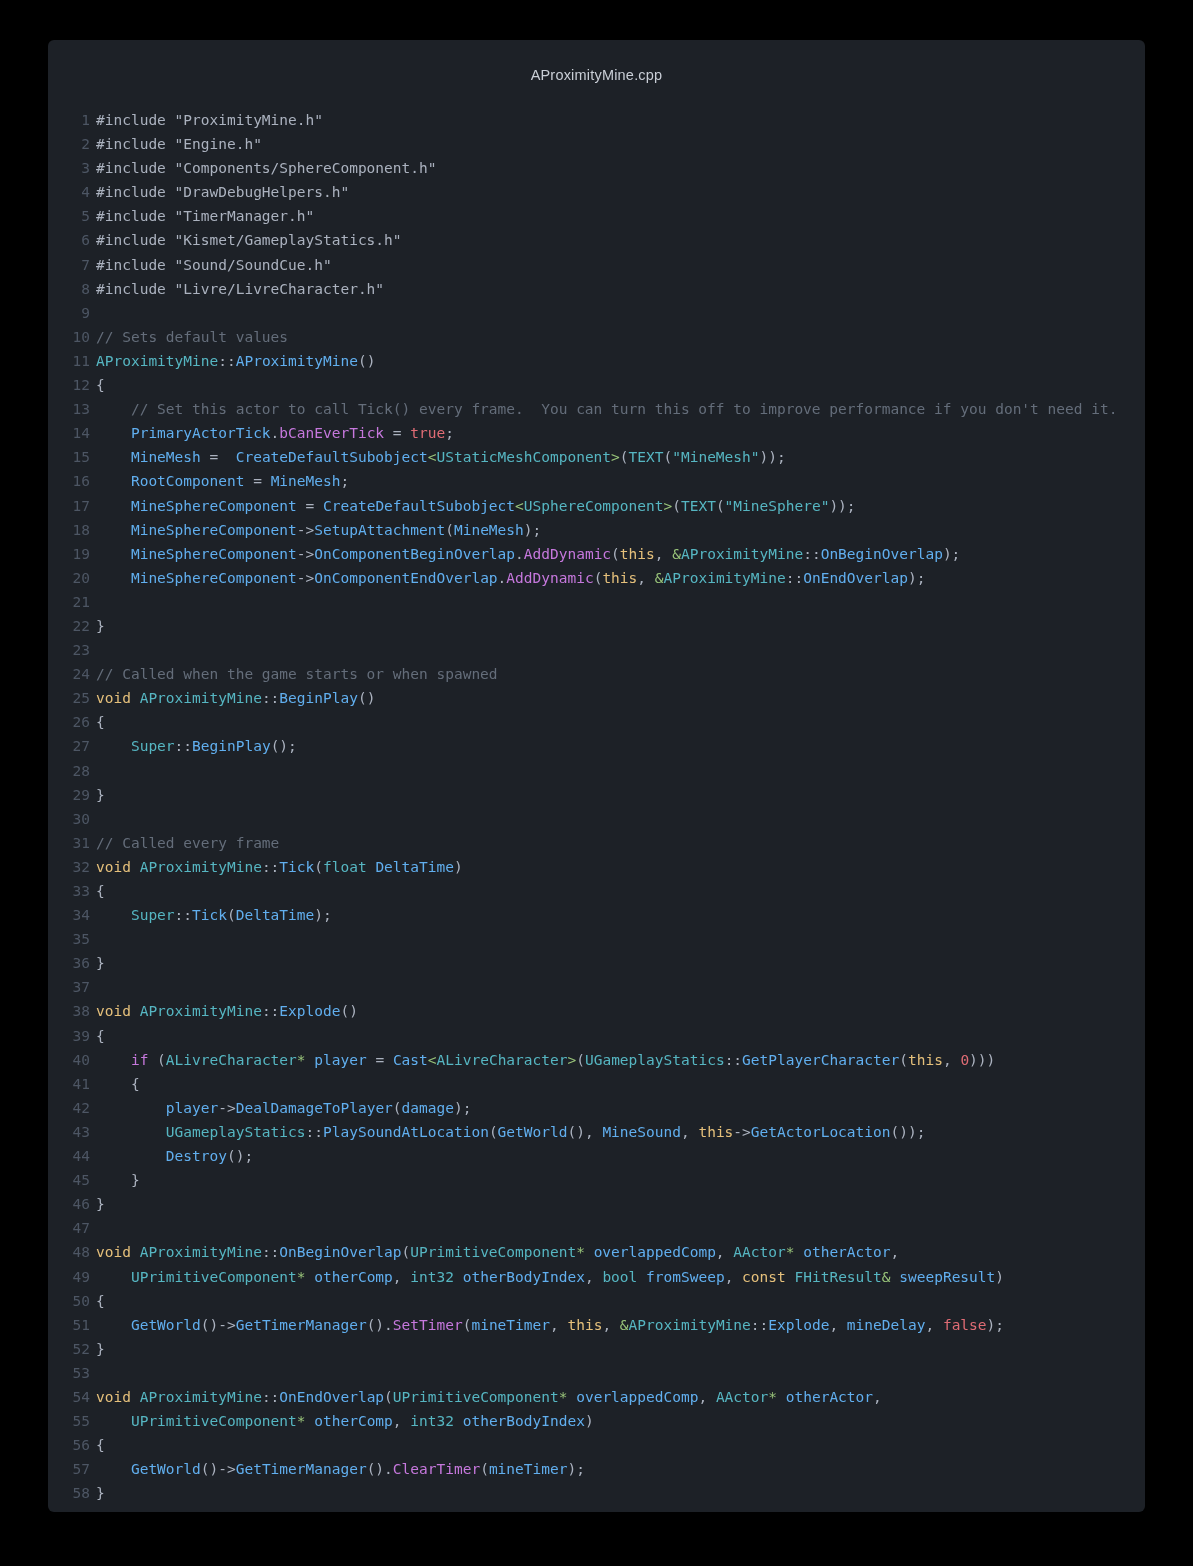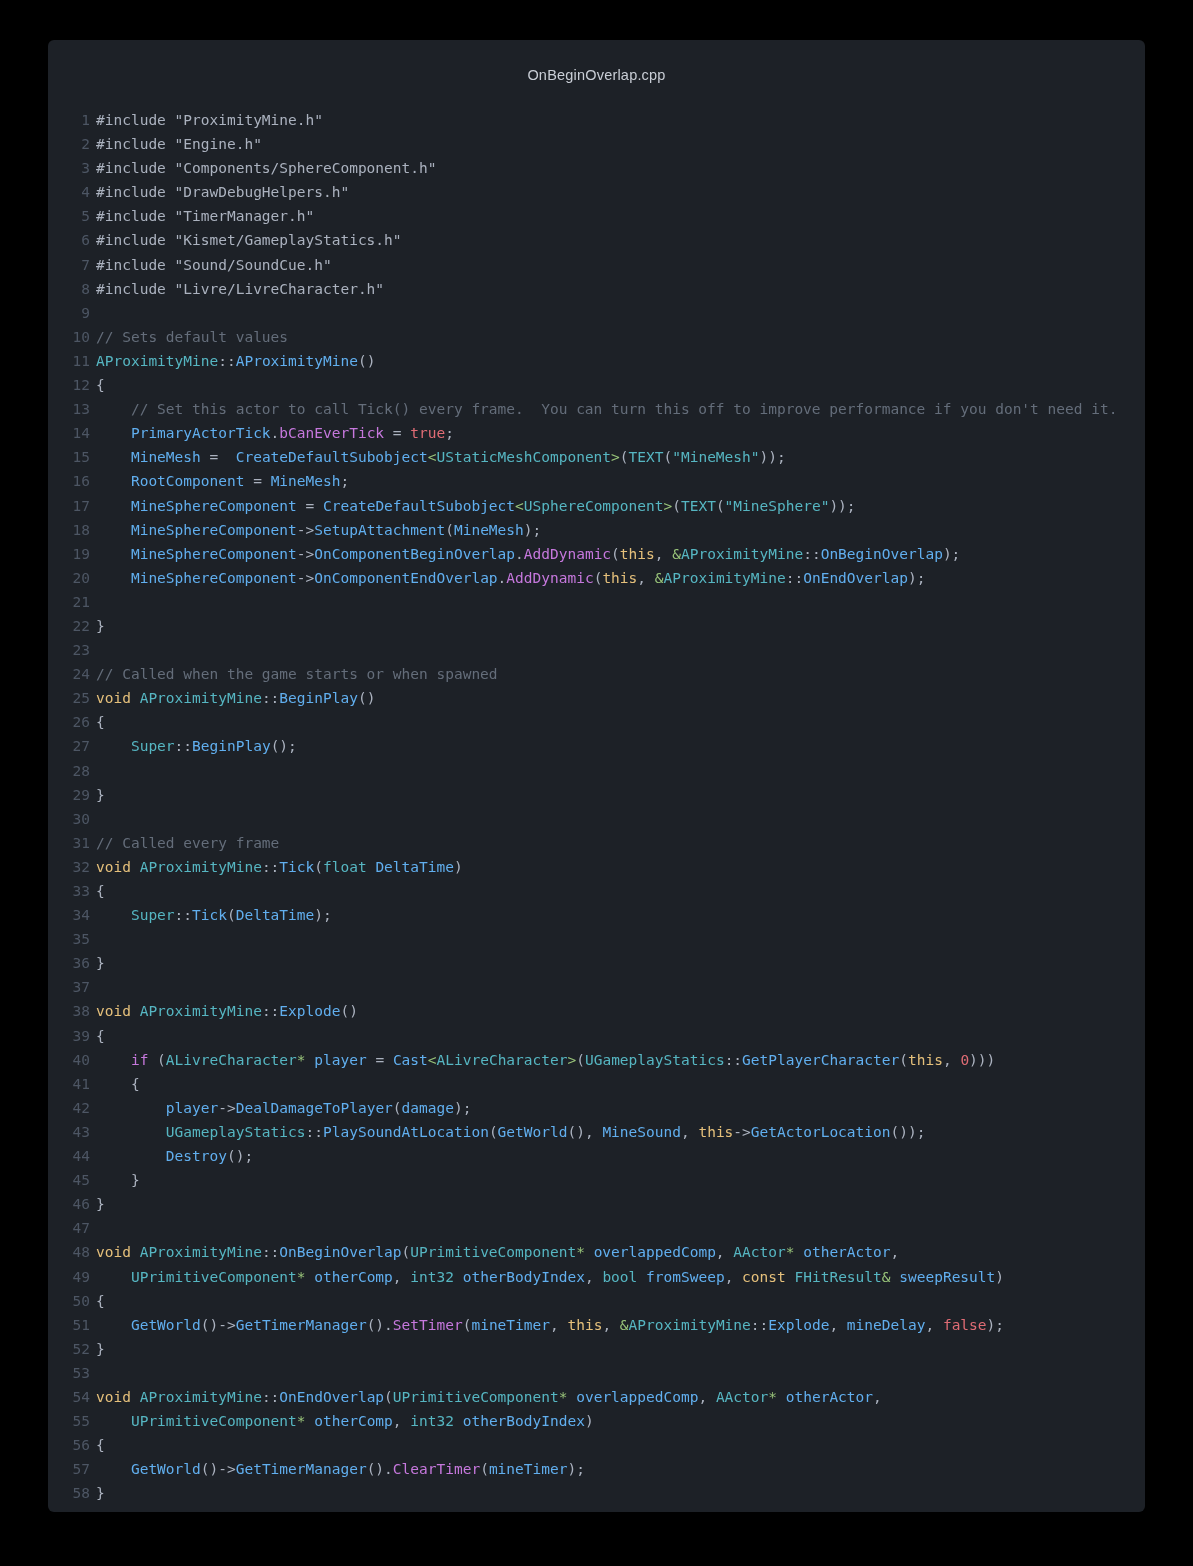--- a/index.html
+++ b/index.html
@@ -39,15 +39,15 @@
     text-align:right;
     color:#4d5664;
     user-select:none;
   }
   .tx{padding-left:6px;}
 </style>
 </head>
 <body style="background: rgb(0, 0, 0);">
 
 <div class="editor-panel" style="background: rgb(29, 33, 39);">
-  <div class="file-title" style="color: rgb(201, 206, 214);">OnBeginOverlap.cpp</div>
+  <div class="file-title" style="color: rgb(201, 206, 214);">AProximityMine.cpp</div>
   <div class="code-area"><div class="code-line"><span class="ln" style="color: rgb(77, 86, 100);">1</span><span class="tx"><span style="color: rgb(171, 178, 191);">#include "ProximityMine.h"</span></span></div><div class="code-line"><span class="ln" style="color: rgb(77, 86, 100);">2</span><span class="tx"><span style="color: rgb(171, 178, 191);">#include "Engine.h"</span></span></div><div class="code-line"><span class="ln" style="color: rgb(77, 86, 100);">3</span><span class="tx"><span style="color: rgb(171, 178, 191);">#include "Components/SphereComponent.h"</span></span></div><div class="code-line"><span class="ln" style="color: rgb(77, 86, 100);">4</span><span class="tx"><span style="color: rgb(171, 178, 191);">#include "DrawDebugHelpers.h"</span></span></div><div class="code-line"><span class="ln" style="color: rgb(77, 86, 100);">5</span><span class="tx"><span style="color: rgb(171, 178, 191);">#include "TimerManager.h"</span></span></div><div class="code-line"><span class="ln" style="color: rgb(77, 86, 100);">6</span><span class="tx"><span style="color: rgb(171, 178, 191);">#include "Kismet/GameplayStatics.h"</span></span></div><div class="code-line"><span class="ln" style="color: rgb(77, 86, 100);">7</span><span class="tx"><span style="color: rgb(171, 178, 191);">#include "Sound/SoundCue.h"</span></span></div><div class="code-line"><span class="ln" style="color: rgb(77, 86, 100);">8</span><span class="tx"><span style="color: rgb(171, 178, 191);">#include "Livre/LivreCharacter.h"</span></span></div><div class="code-line"><span class="ln" style="color: rgb(77, 86, 100);">9</span><span class="tx">&nbsp;</span></div><div class="code-line"><span class="ln" style="color: rgb(77, 86, 100);">10</span><span class="tx"><span style="color: rgb(100, 109, 122);">// Sets default values</span></span></div><div class="code-line"><span class="ln" style="color: rgb(77, 86, 100);">11</span><span class="tx"><span style="color: rgb(86, 182, 194);">AProximityMine</span><span style="color: rgb(171, 178, 191);">::</span><span style="color: rgb(97, 175, 239);">AProximityMine</span><span style="color: rgb(171, 178, 191);">()</span></span></div><div class="code-line"><span class="ln" style="color: rgb(77, 86, 100);">12</span><span class="tx"><span style="color: rgb(171, 178, 191);">{</span></span></div><div class="code-line"><span class="ln" style="color: rgb(77, 86, 100);">13</span><span class="tx"><span style="color: rgb(171, 178, 191);">    </span><span style="color: rgb(100, 109, 122);">// Set this actor to call Tick() every frame.  You can turn this off to improve performance if you don't need it.</span></span></div><div class="code-line"><span class="ln" style="color: rgb(77, 86, 100);">14</span><span class="tx"><span style="color: rgb(171, 178, 191);">    </span><span style="color: rgb(97, 175, 239);">PrimaryActorTick</span><span style="color: rgb(171, 178, 191);">.</span><span style="color: rgb(198, 120, 221);">bCanEverTick</span><span style="color: rgb(171, 178, 191);"> = </span><span style="color: rgb(224, 108, 117);">true</span><span style="color: rgb(171, 178, 191);">;</span></span></div><div class="code-line"><span class="ln" style="color: rgb(77, 86, 100);">15</span><span class="tx"><span style="color: rgb(171, 178, 191);">    </span><span style="color: rgb(97, 175, 239);">MineMesh</span><span style="color: rgb(171, 178, 191);"> =  </span><span style="color: rgb(97, 175, 239);">CreateDefaultSubobject</span><span style="color: rgb(152, 195, 121);">&lt;</span><span style="color: rgb(86, 182, 194);">UStaticMeshComponent</span><span style="color: rgb(152, 195, 121);">&gt;</span><span style="color: rgb(171, 178, 191);">(</span><span style="color: rgb(86, 182, 194);">TEXT</span><span style="color: rgb(171, 178, 191);">(</span><span style="color: rgb(86, 182, 194);">"MineMesh"</span><span style="color: rgb(171, 178, 191);">));</span></span></div><div class="code-line"><span class="ln" style="color: rgb(77, 86, 100);">16</span><span class="tx"><span style="color: rgb(171, 178, 191);">    </span><span style="color: rgb(97, 175, 239);">RootComponent</span><span style="color: rgb(171, 178, 191);"> = </span><span style="color: rgb(97, 175, 239);">MineMesh</span><span style="color: rgb(171, 178, 191);">;</span></span></div><div class="code-line"><span class="ln" style="color: rgb(77, 86, 100);">17</span><span class="tx"><span style="color: rgb(171, 178, 191);">    </span><span style="color: rgb(97, 175, 239);">MineSphereComponent</span><span style="color: rgb(171, 178, 191);"> = </span><span style="color: rgb(97, 175, 239);">CreateDefaultSubobject</span><span style="color: rgb(152, 195, 121);">&lt;</span><span style="color: rgb(86, 182, 194);">USphereComponent</span><span style="color: rgb(152, 195, 121);">&gt;</span><span style="color: rgb(171, 178, 191);">(</span><span style="color: rgb(86, 182, 194);">TEXT</span><span style="color: rgb(171, 178, 191);">(</span><span style="color: rgb(86, 182, 194);">"MineSphere"</span><span style="color: rgb(171, 178, 191);">));</span></span></div><div class="code-line"><span class="ln" style="color: rgb(77, 86, 100);">18</span><span class="tx"><span style="color: rgb(171, 178, 191);">    </span><span style="color: rgb(97, 175, 239);">MineSphereComponent</span><span style="color: rgb(171, 178, 191);">-&gt;</span><span style="color: rgb(97, 175, 239);">SetupAttachment</span><span style="color: rgb(171, 178, 191);">(</span><span style="color: rgb(97, 175, 239);">MineMesh</span><span style="color: rgb(171, 178, 191);">);</span></span></div><div class="code-line"><span class="ln" style="color: rgb(77, 86, 100);">19</span><span class="tx"><span style="color: rgb(171, 178, 191);">    </span><span style="color: rgb(97, 175, 239);">MineSphereComponent</span><span style="color: rgb(171, 178, 191);">-&gt;</span><span style="color: rgb(97, 175, 239);">OnComponentBeginOverlap</span><span style="color: rgb(171, 178, 191);">.</span><span style="color: rgb(198, 120, 221);">AddDynamic</span><span style="color: rgb(171, 178, 191);">(</span><span style="color: rgb(229, 192, 123);">this</span><span style="color: rgb(171, 178, 191);">, </span><span style="color: rgb(152, 195, 121);">&amp;</span><span style="color: rgb(86, 182, 194);">AProximityMine</span><span style="color: rgb(171, 178, 191);">::</span><span style="color: rgb(97, 175, 239);">OnBeginOverlap</span><span style="color: rgb(171, 178, 191);">);</span></span></div><div class="code-line"><span class="ln" style="color: rgb(77, 86, 100);">20</span><span class="tx"><span style="color: rgb(171, 178, 191);">    </span><span style="color: rgb(97, 175, 239);">MineSphereComponent</span><span style="color: rgb(171, 178, 191);">-&gt;</span><span style="color: rgb(97, 175, 239);">OnComponentEndOverlap</span><span style="color: rgb(171, 178, 191);">.</span><span style="color: rgb(198, 120, 221);">AddDynamic</span><span style="color: rgb(171, 178, 191);">(</span><span style="color: rgb(229, 192, 123);">this</span><span style="color: rgb(171, 178, 191);">, </span><span style="color: rgb(152, 195, 121);">&amp;</span><span style="color: rgb(86, 182, 194);">AProximityMine</span><span style="color: rgb(171, 178, 191);">::</span><span style="color: rgb(97, 175, 239);">OnEndOverlap</span><span style="color: rgb(171, 178, 191);">);</span></span></div><div class="code-line"><span class="ln" style="color: rgb(77, 86, 100);">21</span><span class="tx">&nbsp;</span></div><div class="code-line"><span class="ln" style="color: rgb(77, 86, 100);">22</span><span class="tx"><span style="color: rgb(171, 178, 191);">}</span></span></div><div class="code-line"><span class="ln" style="color: rgb(77, 86, 100);">23</span><span class="tx">&nbsp;</span></div><div class="code-line"><span class="ln" style="color: rgb(77, 86, 100);">24</span><span class="tx"><span style="color: rgb(100, 109, 122);">// Called when the game starts or when spawned</span></span></div><div class="code-line"><span class="ln" style="color: rgb(77, 86, 100);">25</span><span class="tx"><span style="color: rgb(229, 192, 123);">void</span><span style="color: rgb(171, 178, 191);"> </span><span style="color: rgb(86, 182, 194);">AProximityMine</span><span style="color: rgb(171, 178, 191);">::</span><span style="color: rgb(97, 175, 239);">BeginPlay</span><span style="color: rgb(171, 178, 191);">()</span></span></div><div class="code-line"><span class="ln" style="color: rgb(77, 86, 100);">26</span><span class="tx"><span style="color: rgb(171, 178, 191);">{</span></span></div><div class="code-line"><span class="ln" style="color: rgb(77, 86, 100);">27</span><span class="tx"><span style="color: rgb(171, 178, 191);">    </span><span style="color: rgb(86, 182, 194);">Super</span><span style="color: rgb(171, 178, 191);">::</span><span style="color: rgb(97, 175, 239);">BeginPlay</span><span style="color: rgb(171, 178, 191);">();</span></span></div><div class="code-line"><span class="ln" style="color: rgb(77, 86, 100);">28</span><span class="tx">&nbsp;</span></div><div class="code-line"><span class="ln" style="color: rgb(77, 86, 100);">29</span><span class="tx"><span style="color: rgb(171, 178, 191);">}</span></span></div><div class="code-line"><span class="ln" style="color: rgb(77, 86, 100);">30</span><span class="tx">&nbsp;</span></div><div class="code-line"><span class="ln" style="color: rgb(77, 86, 100);">31</span><span class="tx"><span style="color: rgb(100, 109, 122);">// Called every frame</span></span></div><div class="code-line"><span class="ln" style="color: rgb(77, 86, 100);">32</span><span class="tx"><span style="color: rgb(229, 192, 123);">void</span><span style="color: rgb(171, 178, 191);"> </span><span style="color: rgb(86, 182, 194);">AProximityMine</span><span style="color: rgb(171, 178, 191);">::</span><span style="color: rgb(97, 175, 239);">Tick</span><span style="color: rgb(171, 178, 191);">(</span><span style="color: rgb(86, 182, 194);">float</span><span style="color: rgb(171, 178, 191);"> </span><span style="color: rgb(97, 175, 239);">DeltaTime</span><span style="color: rgb(171, 178, 191);">)</span></span></div><div class="code-line"><span class="ln" style="color: rgb(77, 86, 100);">33</span><span class="tx"><span style="color: rgb(171, 178, 191);">{</span></span></div><div class="code-line"><span class="ln" style="color: rgb(77, 86, 100);">34</span><span class="tx"><span style="color: rgb(171, 178, 191);">    </span><span style="color: rgb(86, 182, 194);">Super</span><span style="color: rgb(171, 178, 191);">::</span><span style="color: rgb(97, 175, 239);">Tick</span><span style="color: rgb(171, 178, 191);">(</span><span style="color: rgb(97, 175, 239);">DeltaTime</span><span style="color: rgb(171, 178, 191);">);</span></span></div><div class="code-line"><span class="ln" style="color: rgb(77, 86, 100);">35</span><span class="tx">&nbsp;</span></div><div class="code-line"><span class="ln" style="color: rgb(77, 86, 100);">36</span><span class="tx"><span style="color: rgb(171, 178, 191);">}</span></span></div><div class="code-line"><span class="ln" style="color: rgb(77, 86, 100);">37</span><span class="tx">&nbsp;</span></div><div class="code-line"><span class="ln" style="color: rgb(77, 86, 100);">38</span><span class="tx"><span style="color: rgb(229, 192, 123);">void</span><span style="color: rgb(171, 178, 191);"> </span><span style="color: rgb(86, 182, 194);">AProximityMine</span><span style="color: rgb(171, 178, 191);">::</span><span style="color: rgb(97, 175, 239);">Explode</span><span style="color: rgb(171, 178, 191);">()</span></span></div><div class="code-line"><span class="ln" style="color: rgb(77, 86, 100);">39</span><span class="tx"><span style="color: rgb(171, 178, 191);">{</span></span></div><div class="code-line"><span class="ln" style="color: rgb(77, 86, 100);">40</span><span class="tx"><span style="color: rgb(171, 178, 191);">    </span><span style="color: rgb(198, 120, 221);">if</span><span style="color: rgb(171, 178, 191);"> (</span><span style="color: rgb(86, 182, 194);">ALivreCharacter</span><span style="color: rgb(152, 195, 121);">*</span><span style="color: rgb(171, 178, 191);"> </span><span style="color: rgb(97, 175, 239);">player</span><span style="color: rgb(171, 178, 191);"> = </span><span style="color: rgb(97, 175, 239);">Cast</span><span style="color: rgb(152, 195, 121);">&lt;</span><span style="color: rgb(86, 182, 194);">ALivreCharacter</span><span style="color: rgb(152, 195, 121);">&gt;</span><span style="color: rgb(171, 178, 191);">(</span><span style="color: rgb(86, 182, 194);">UGameplayStatics</span><span style="color: rgb(171, 178, 191);">::</span><span style="color: rgb(97, 175, 239);">GetPlayerCharacter</span><span style="color: rgb(171, 178, 191);">(</span><span style="color: rgb(229, 192, 123);">this</span><span style="color: rgb(171, 178, 191);">, </span><span style="color: rgb(224, 108, 117);">0</span><span style="color: rgb(171, 178, 191);">)))</span></span></div><div class="code-line"><span class="ln" style="color: rgb(77, 86, 100);">41</span><span class="tx"><span style="color: rgb(171, 178, 191);">    {</span></span></div><div class="code-line"><span class="ln" style="color: rgb(77, 86, 100);">42</span><span class="tx"><span style="color: rgb(171, 178, 191);">        </span><span style="color: rgb(97, 175, 239);">player</span><span style="color: rgb(171, 178, 191);">-&gt;</span><span style="color: rgb(97, 175, 239);">DealDamageToPlayer</span><span style="color: rgb(171, 178, 191);">(</span><span style="color: rgb(97, 175, 239);">damage</span><span style="color: rgb(171, 178, 191);">);</span></span></div><div class="code-line"><span class="ln" style="color: rgb(77, 86, 100);">43</span><span class="tx"><span style="color: rgb(171, 178, 191);">        </span><span style="color: rgb(86, 182, 194);">UGameplayStatics</span><span style="color: rgb(171, 178, 191);">::</span><span style="color: rgb(97, 175, 239);">PlaySoundAtLocation</span><span style="color: rgb(171, 178, 191);">(</span><span style="color: rgb(97, 175, 239);">GetWorld</span><span style="color: rgb(171, 178, 191);">(), </span><span style="color: rgb(97, 175, 239);">MineSound</span><span style="color: rgb(171, 178, 191);">, </span><span style="color: rgb(229, 192, 123);">this</span><span style="color: rgb(171, 178, 191);">-&gt;</span><span style="color: rgb(97, 175, 239);">GetActorLocation</span><span style="color: rgb(171, 178, 191);">());</span></span></div><div class="code-line"><span class="ln" style="color: rgb(77, 86, 100);">44</span><span class="tx"><span style="color: rgb(171, 178, 191);">        </span><span style="color: rgb(97, 175, 239);">Destroy</span><span style="color: rgb(171, 178, 191);">();</span></span></div><div class="code-line"><span class="ln" style="color: rgb(77, 86, 100);">45</span><span class="tx"><span style="color: rgb(171, 178, 191);">    }</span></span></div><div class="code-line"><span class="ln" style="color: rgb(77, 86, 100);">46</span><span class="tx"><span style="color: rgb(171, 178, 191);">}</span></span></div><div class="code-line"><span class="ln" style="color: rgb(77, 86, 100);">47</span><span class="tx">&nbsp;</span></div><div class="code-line"><span class="ln" style="color: rgb(77, 86, 100);">48</span><span class="tx"><span style="color: rgb(229, 192, 123);">void</span><span style="color: rgb(171, 178, 191);"> </span><span style="color: rgb(86, 182, 194);">AProximityMine</span><span style="color: rgb(171, 178, 191);">::</span><span style="color: rgb(97, 175, 239);">OnBeginOverlap</span><span style="color: rgb(171, 178, 191);">(</span><span style="color: rgb(86, 182, 194);">UPrimitiveComponent</span><span style="color: rgb(152, 195, 121);">*</span><span style="color: rgb(171, 178, 191);"> </span><span style="color: rgb(97, 175, 239);">overlappedComp</span><span style="color: rgb(171, 178, 191);">, </span><span style="color: rgb(86, 182, 194);">AActor</span><span style="color: rgb(152, 195, 121);">*</span><span style="color: rgb(171, 178, 191);"> </span><span style="color: rgb(97, 175, 239);">otherActor</span><span style="color: rgb(171, 178, 191);">,</span></span></div><div class="code-line"><span class="ln" style="color: rgb(77, 86, 100);">49</span><span class="tx"><span style="color: rgb(171, 178, 191);">    </span><span style="color: rgb(86, 182, 194);">UPrimitiveComponent</span><span style="color: rgb(152, 195, 121);">*</span><span style="color: rgb(171, 178, 191);"> </span><span style="color: rgb(97, 175, 239);">otherComp</span><span style="color: rgb(171, 178, 191);">, </span><span style="color: rgb(86, 182, 194);">int32</span><span style="color: rgb(171, 178, 191);"> </span><span style="color: rgb(97, 175, 239);">otherBodyIndex</span><span style="color: rgb(171, 178, 191);">, </span><span style="color: rgb(86, 182, 194);">bool</span><span style="color: rgb(171, 178, 191);"> </span><span style="color: rgb(97, 175, 239);">fromSweep</span><span style="color: rgb(171, 178, 191);">, </span><span style="color: rgb(229, 192, 123);">const</span><span style="color: rgb(171, 178, 191);"> </span><span style="color: rgb(86, 182, 194);">FHitResult</span><span style="color: rgb(152, 195, 121);">&amp;</span><span style="color: rgb(171, 178, 191);"> </span><span style="color: rgb(97, 175, 239);">sweepResult</span><span style="color: rgb(171, 178, 191);">)</span></span></div><div class="code-line"><span class="ln" style="color: rgb(77, 86, 100);">50</span><span class="tx"><span style="color: rgb(171, 178, 191);">{</span></span></div><div class="code-line"><span class="ln" style="color: rgb(77, 86, 100);">51</span><span class="tx"><span style="color: rgb(171, 178, 191);">    </span><span style="color: rgb(97, 175, 239);">GetWorld</span><span style="color: rgb(171, 178, 191);">()-&gt;</span><span style="color: rgb(97, 175, 239);">GetTimerManager</span><span style="color: rgb(171, 178, 191);">().</span><span style="color: rgb(198, 120, 221);">SetTimer</span><span style="color: rgb(171, 178, 191);">(</span><span style="color: rgb(97, 175, 239);">mineTimer</span><span style="color: rgb(171, 178, 191);">, </span><span style="color: rgb(229, 192, 123);">this</span><span style="color: rgb(171, 178, 191);">, </span><span style="color: rgb(152, 195, 121);">&amp;</span><span style="color: rgb(86, 182, 194);">AProximityMine</span><span style="color: rgb(171, 178, 191);">::</span><span style="color: rgb(97, 175, 239);">Explode</span><span style="color: rgb(171, 178, 191);">, </span><span style="color: rgb(97, 175, 239);">mineDelay</span><span style="color: rgb(171, 178, 191);">, </span><span style="color: rgb(224, 108, 117);">false</span><span style="color: rgb(171, 178, 191);">);</span></span></div><div class="code-line"><span class="ln" style="color: rgb(77, 86, 100);">52</span><span class="tx"><span style="color: rgb(171, 178, 191);">}</span></span></div><div class="code-line"><span class="ln" style="color: rgb(77, 86, 100);">53</span><span class="tx">&nbsp;</span></div><div class="code-line"><span class="ln" style="color: rgb(77, 86, 100);">54</span><span class="tx"><span style="color: rgb(229, 192, 123);">void</span><span style="color: rgb(171, 178, 191);"> </span><span style="color: rgb(86, 182, 194);">AProximityMine</span><span style="color: rgb(171, 178, 191);">::</span><span style="color: rgb(97, 175, 239);">OnEndOverlap</span><span style="color: rgb(171, 178, 191);">(</span><span style="color: rgb(86, 182, 194);">UPrimitiveComponent</span><span style="color: rgb(152, 195, 121);">*</span><span style="color: rgb(171, 178, 191);"> </span><span style="color: rgb(97, 175, 239);">overlappedComp</span><span style="color: rgb(171, 178, 191);">, </span><span style="color: rgb(86, 182, 194);">AActor</span><span style="color: rgb(152, 195, 121);">*</span><span style="color: rgb(171, 178, 191);"> </span><span style="color: rgb(97, 175, 239);">otherActor</span><span style="color: rgb(171, 178, 191);">,</span></span></div><div class="code-line"><span class="ln" style="color: rgb(77, 86, 100);">55</span><span class="tx"><span style="color: rgb(171, 178, 191);">    </span><span style="color: rgb(86, 182, 194);">UPrimitiveComponent</span><span style="color: rgb(152, 195, 121);">*</span><span style="color: rgb(171, 178, 191);"> </span><span style="color: rgb(97, 175, 239);">otherComp</span><span style="color: rgb(171, 178, 191);">, </span><span style="color: rgb(86, 182, 194);">int32</span><span style="color: rgb(171, 178, 191);"> </span><span style="color: rgb(97, 175, 239);">otherBodyIndex</span><span style="color: rgb(171, 178, 191);">)</span></span></div><div class="code-line"><span class="ln" style="color: rgb(77, 86, 100);">56</span><span class="tx"><span style="color: rgb(171, 178, 191);">{</span></span></div><div class="code-line"><span class="ln" style="color: rgb(77, 86, 100);">57</span><span class="tx"><span style="color: rgb(171, 178, 191);">    </span><span style="color: rgb(97, 175, 239);">GetWorld</span><span style="color: rgb(171, 178, 191);">()-&gt;</span><span style="color: rgb(97, 175, 239);">GetTimerManager</span><span style="color: rgb(171, 178, 191);">().</span><span style="color: rgb(198, 120, 221);">ClearTimer</span><span style="color: rgb(171, 178, 191);">(</span><span style="color: rgb(97, 175, 239);">mineTimer</span><span style="color: rgb(171, 178, 191);">);</span></span></div><div class="code-line"><span class="ln" style="color: rgb(77, 86, 100);">58</span><span class="tx"><span style="color: rgb(171, 178, 191);">}</span></span></div></div>
 </div>
 
 </body></html>

